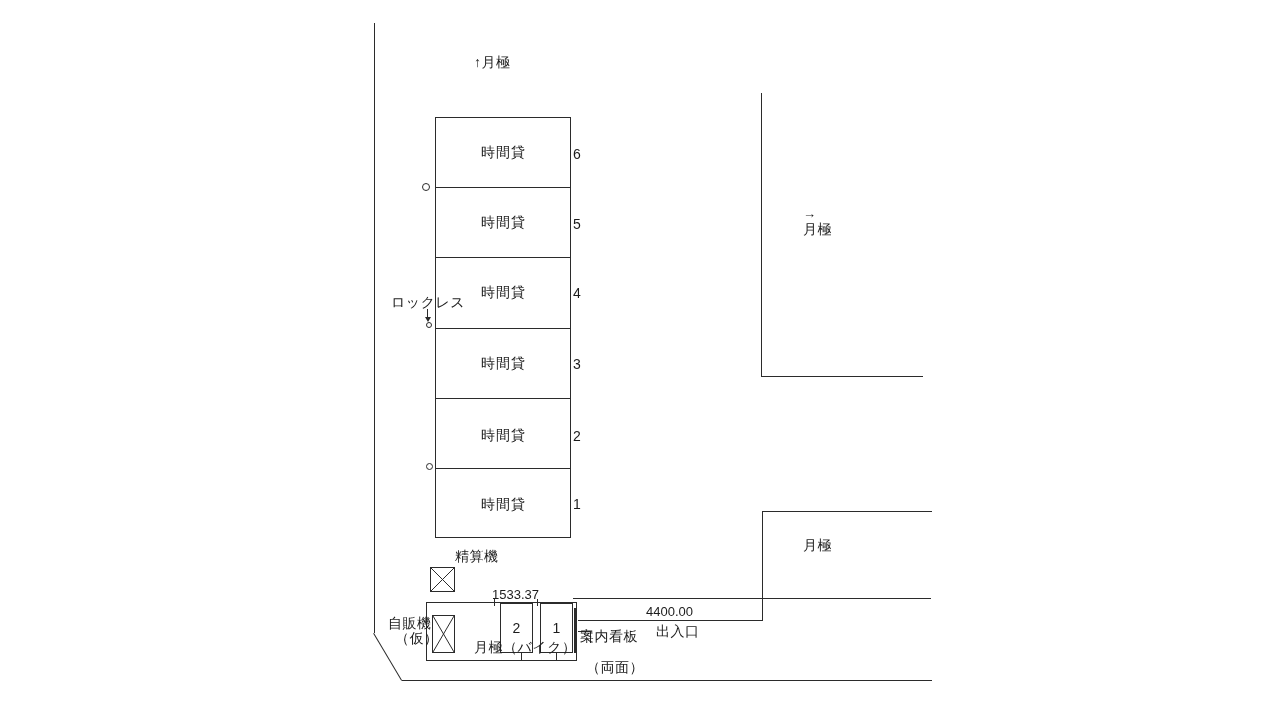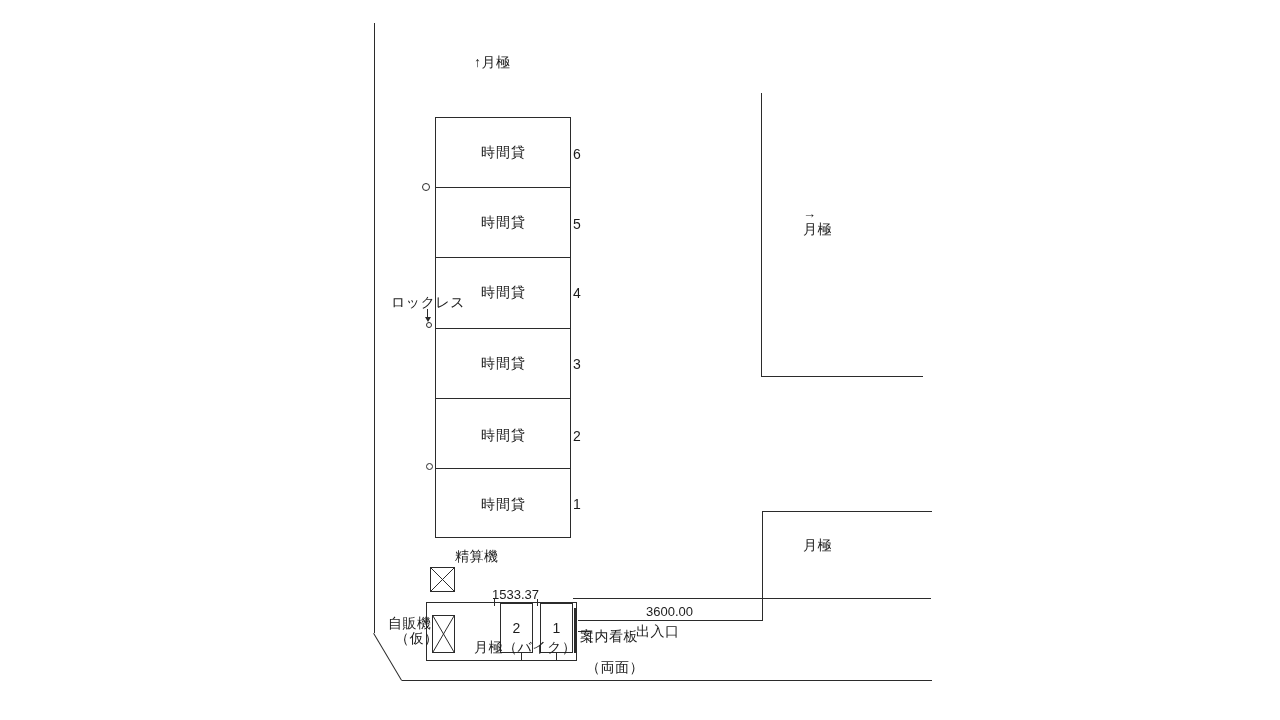--- a/index.html
+++ b/index.html
@@ -104,21 +104,21 @@
   <div class="vl" style="left:590px;top:631px;height:12px;"></div>
   <div class="lbl" style="left:580px;top:628px;">案内看板</div>
   <div class="lbl" style="left:586px;top:659px;">（両面）</div>
 
   <div class="lbl dim" style="left:492px;top:588px;">1533.37</div>
   <div class="vl" style="left:494px;top:599px;height:7px;"></div>
   <div class="vl" style="left:537px;top:599px;height:7px;"></div>
 
   <div class="lbl" style="left:474px;top:639px;">月極（バイク）</div>
 
-  <div class="lbl dim" style="left:646px;top:605px;">3600.00</div>
-  <div class="lbl" style="left:636px;top:623px;">出入口</div>
+  <div class="lbl dim" style="left:646px;top:605px;">4400.00</div>
+  <div class="lbl" style="left:656px;top:623px;">出入口</div>
 
   <div class="lbl" style="left:474px;top:54px;">↑月極</div>
   <div class="lbl" style="left:803px;top:207px;font-size:13px;">→</div>
   <div class="lbl" style="left:803px;top:221px;">月極</div>
   <div class="lbl" style="left:803px;top:537px;">月極</div>
 
 </div>
 
 </body></html>

